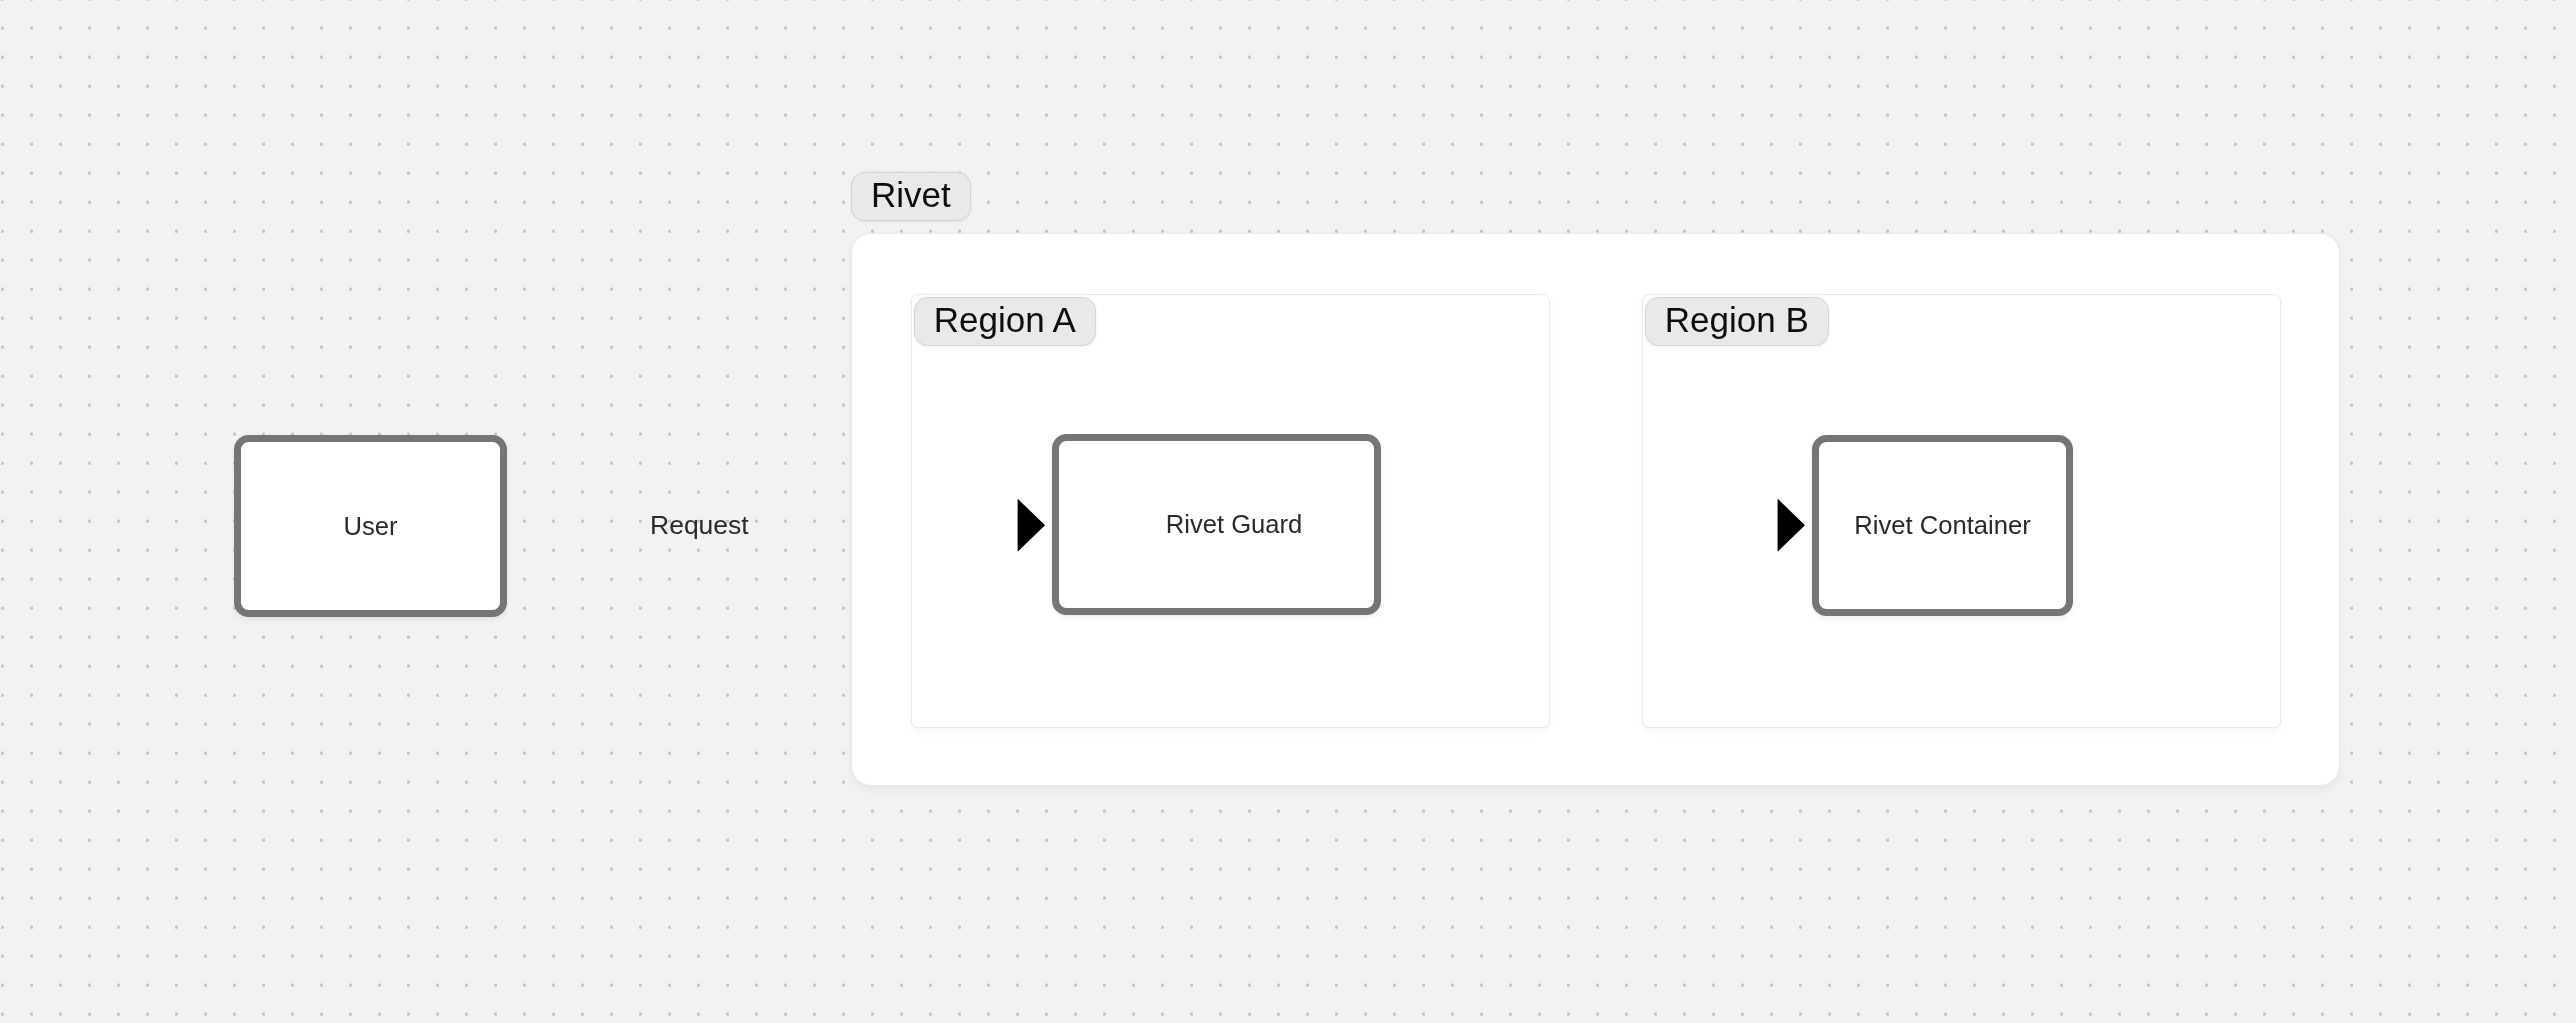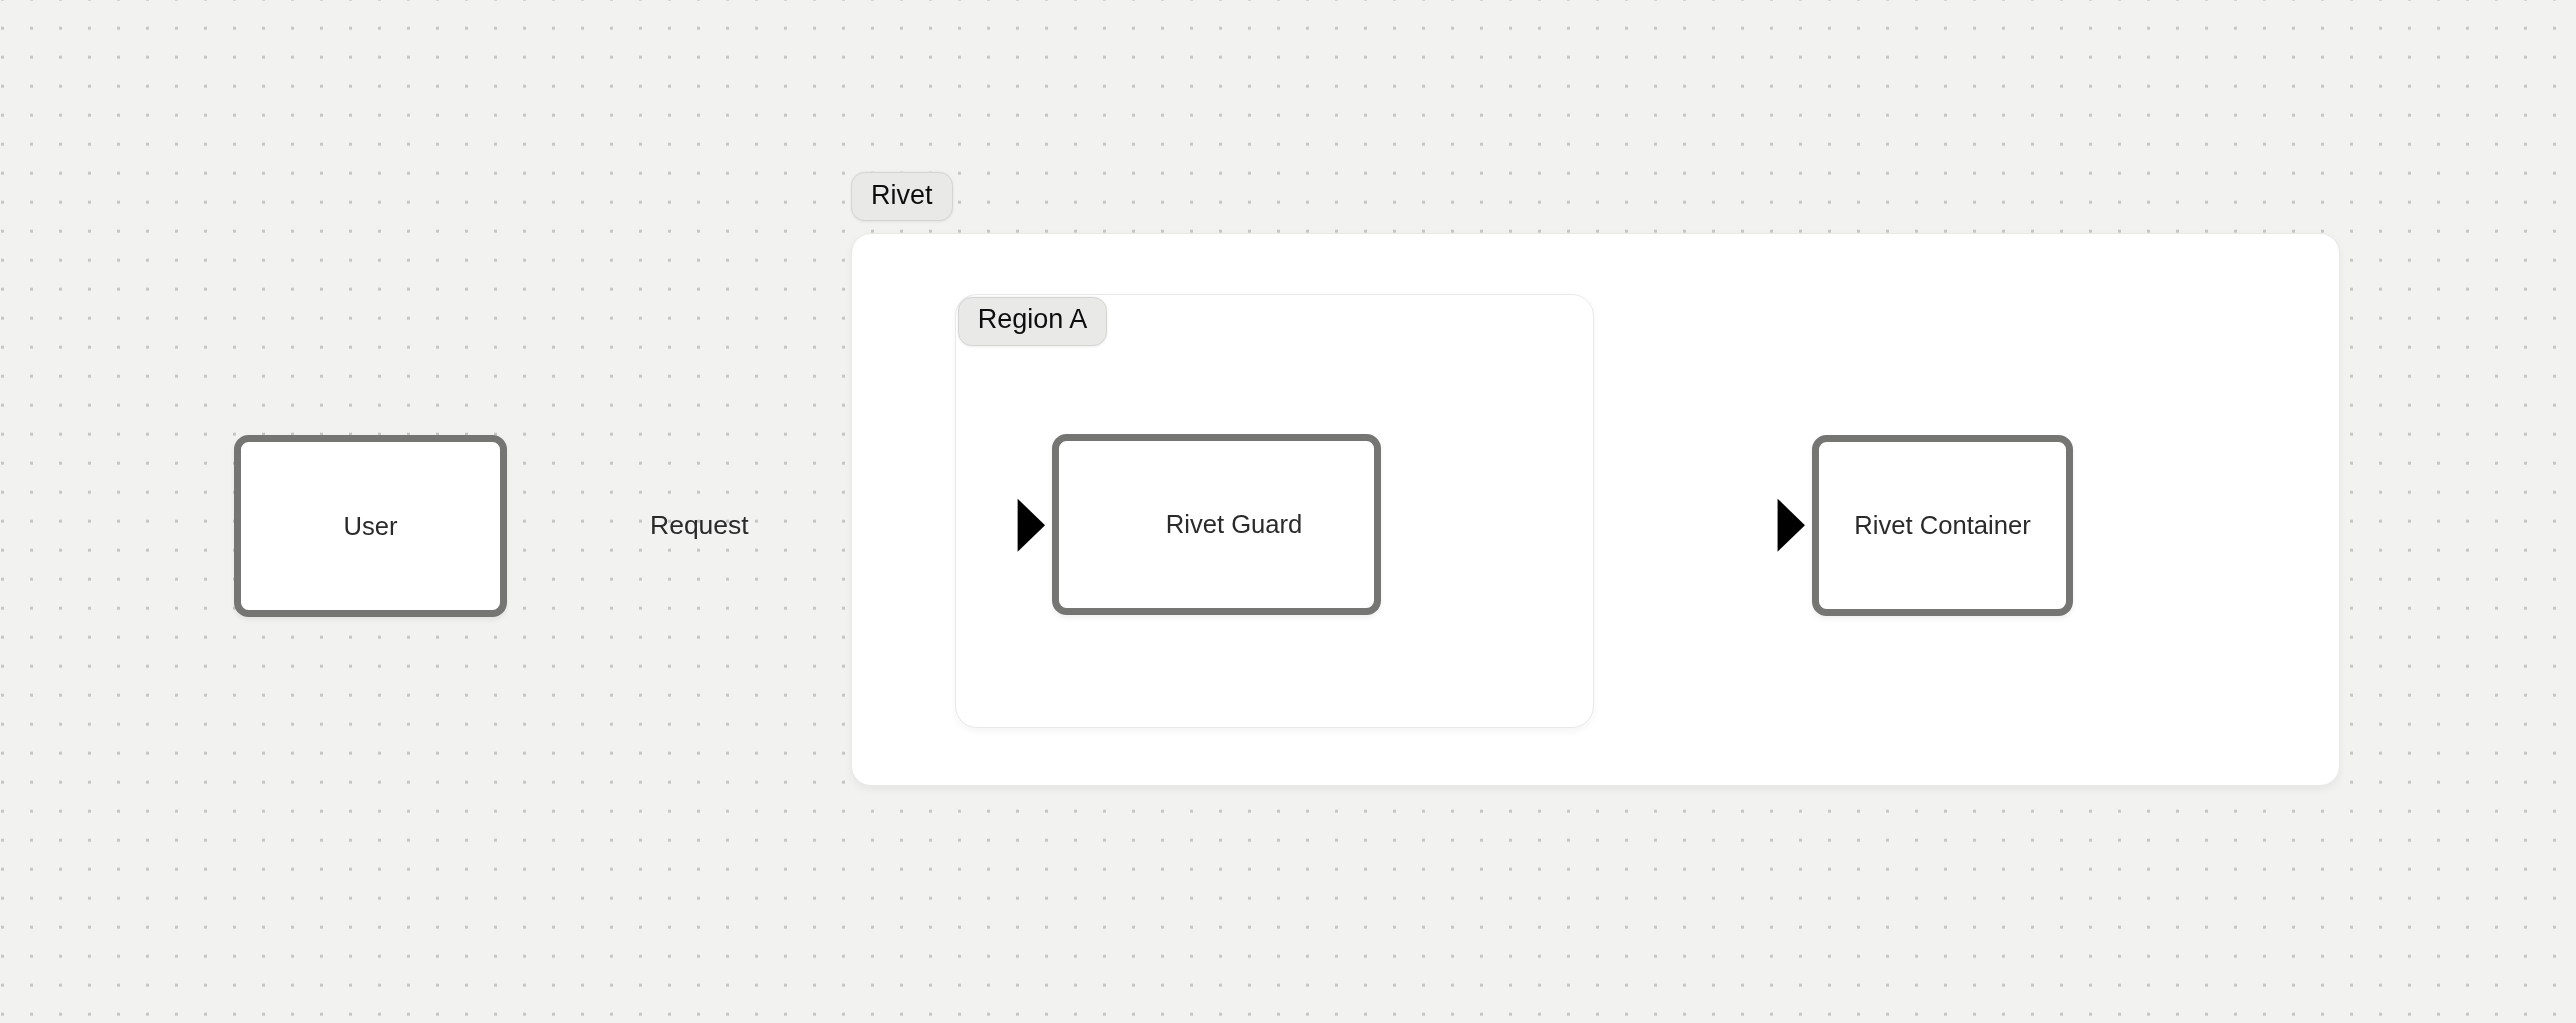--- a/index.html
+++ b/index.html
@@ -33,38 +33,37 @@
     border-radius: 20px;
     box-shadow: 0 3.7px 9px rgba(0,0,0,0.05);
   }
 
   
   .region {
     position: absolute;
     box-sizing: border-box;
     background: var(--group-fill, #fff);
     border: 1.8px solid var(--group-border, #e9e9e8);
-    border-radius: 22px;
+    border-radius: 7px;
     box-shadow: 0 3.7px 7.3px rgba(0,0,0,0.04);
-    margin-left: 44px;
   }
   .region-a { left: 911px;  top: 294px; width: 639px; height: 434px; }
   .region-b { left: 1642px; top: 294px; width: 639px; height: 434px; }
 
   
   .pill {
     display: inline-flex;
     align-items: center;
     height: 49px;
     box-sizing: border-box;
     padding: 0 19px 2.7px 19px;
     background: var(--pill-bg, #e9e9e8);
     border: 1.8px solid var(--pill-border, #d4d4d3);
     border-radius: 13.7px;
-    font-size: 27px;
+    font-size: 35px;
     color: var(--pill-text, #0d0d0d);
     white-space: nowrap;
     box-shadow: 0 0.9px 2.7px rgba(0,0,0,0.07);
   }
   .group-pill {
     position: absolute;
     left: 851px;
     top: 172px;
     z-index: 5;
   }
@@ -119,20 +118,23 @@
 
 <div class="canvas">
 
   <div class="group"></div>
   <div class="pill group-pill">Rivet</div>
 
   <div class="region region-a">
     <div class="pill">Region A</div>
   </div>
 
+  <div class="region region-b">
+    <div class="pill">Region B</div>
+  </div>
 
   <svg class="edges" width="2576" height="1023" viewBox="0 0 2820 1120" aria-hidden="true">
     <g>
       <path d="M 623 575 H 716"></path>
       <path d="M 872 575 H 1138"></path>
       <path d="M 1114 546 L 1144 575 L 1114 604"></path>
     </g>
     <g>
       <path d="M 1521 575 H 1970"></path>
       <path d="M 1946 546 L 1976 575 L 1946 604"></path>

